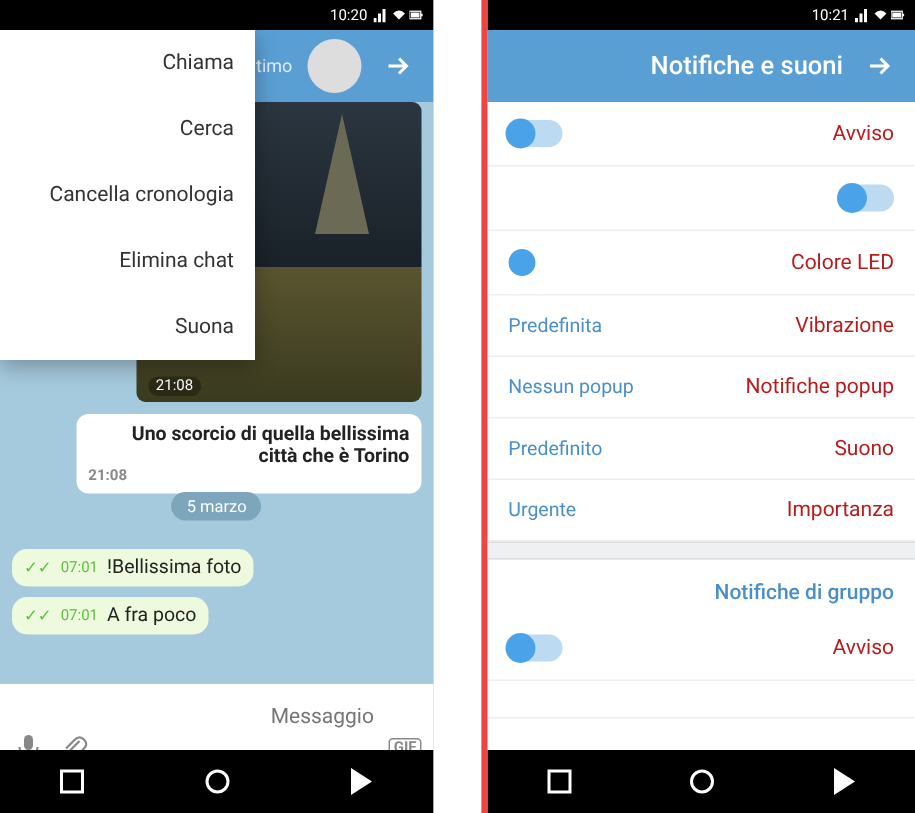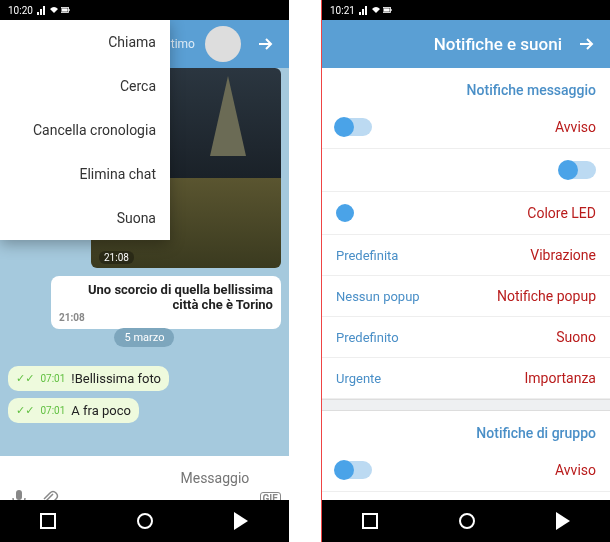--- a/index.html
+++ b/index.html
@@ -1,21 +1,21 @@
 <!DOCTYPE html>
 <html><head>
 <meta charset="utf-8">
 <style>
   * { margin: 0; padding: 0; box-sizing: border-box; font-family: -apple-system, BlinkMacSystemFont, "Segoe UI", Roboto, sans-serif; }
   body { width: 610px; height: 542px; display: flex; background: #fff; overflow: hidden; }
   .screen { width: 305px; height: 542px; position: relative; display: flex; flex-direction: column; background: #a5c9dd; overflow: hidden; }
-  .screen + .screen { border-left: 1px solid #ef4444; margin-left: 32px; }
-
-  
-  .statusbar { height: 20px; background: #000; color: #fff; display: flex; align-items: center; justify-content: flex-start; padding: 0 6px; font-size: 10px; gap: 4px; }
+  .screen + .screen { border-left: 4px solid #ef4444; margin-left: 32px; }
+
+  
+  .statusbar { height: 20px; background: #000; color: #fff; display: flex; align-items: center; justify-content: flex-end; padding: 0 6px; font-size: 10px; gap: 4px; }
   .statusbar .sicons { display: flex; gap: 2px; align-items: center; }
   .statusbar .sicon { width: 10px; height: 10px; }
   .statusbar .time { margin-left: 2px; }
 
   
   .appbar { height: 48px; background: #5a9fd4; color: #fff; display: flex; align-items: center; padding: 0 10px; gap: 10px; direction: rtl; }
   .appbar .back { width: 28px; height: 28px; display: flex; align-items: center; justify-content: center; }
   .appbar .title { font-size: 17px; font-weight: 500; flex: 1; text-align: right; }
   .avatar { width: 36px; height: 36px; border-radius: 50%; background: #ddd; }
   .appbar .subtitle { font-size: 12px; opacity: .8; }
@@ -184,21 +184,20 @@
   <div class="appbar">
     <div class="back">
       <svg width="20" height="20" viewBox="0 0 20 20">
           <path d="M4 10 H16 M11 5 L16 10 L11 15" stroke="#fff" stroke-width="2" fill="none"></path>
         </svg>
     </div>
     <span class="title">Notifiche e suoni</span>
   </div>
 
   <div class="settings">
-    <div class="section-hdr">Notifiche messaggio</div>
 
     <div class="row">
       <span class="lbl">Avviso</span>
       <div class="toggle">
           <div class="knob"></div>
         </div>
     </div>
     <div class="row">
       <div class="toggle">
           <div class="knob"></div>

